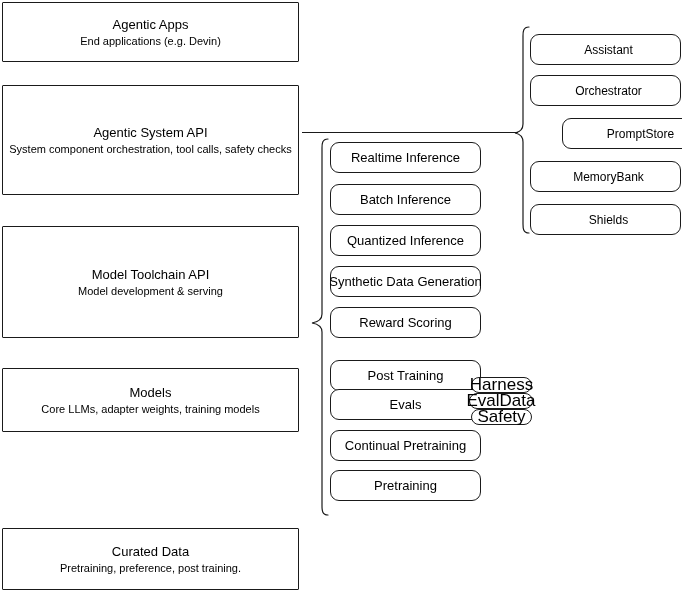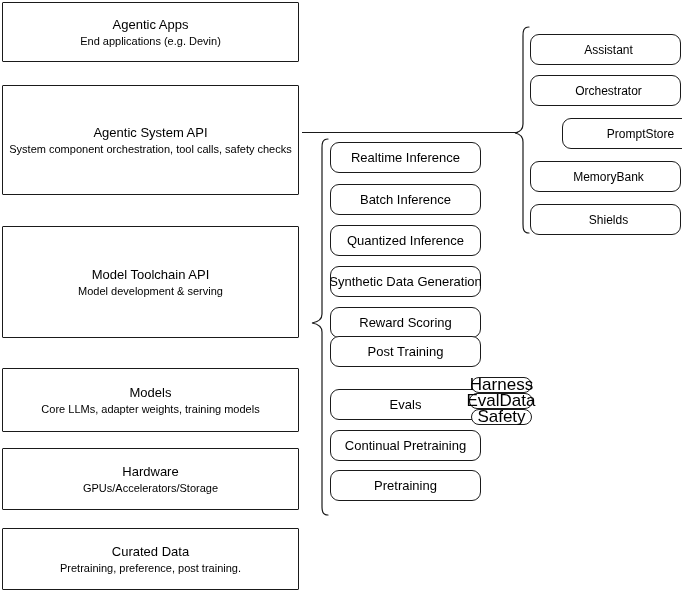--- a/index.html
+++ b/index.html
@@ -119,24 +119,20 @@
   <div class="box layer-box" style="top:226px; height:112px;">
     <div class="title">Model Toolchain API</div>
     <div class="subtitle">Model development &amp; serving</div>
   </div>
 
   <div class="box layer-box" style="top:368px; height:64px;">
     <div class="title">Models</div>
     <div class="subtitle">Core LLMs, adapter weights, training models</div>
   </div>
 
-  <div class="box layer-box" style="top:448px; height:62px;">
-    <div class="title">Hardware</div>
-    <div class="subtitle">GPUs/Accelerators/Storage</div>
-  </div>
 
   <div class="box layer-box" style="top:528px; height:62px;">
     <div class="title">Curated Data</div>
     <div class="subtitle">Pretraining, preference, post training.</div>
   </div>
 
   <div class="connector" style="left:302px; top:132px; width:216px;"></div>
 
   <div class="brace" style="left:514px; top:26px; width:16px; height:208px;">
     <svg width="16" height="208" viewBox="0 0 16 208" fill="none" xmlns="http://www.w3.org/2000/svg">
@@ -174,21 +170,21 @@
   </div>
   <div class="box mid-box" style="top:225px;">
     <div class="title">Quantized Inference</div>
   </div>
   <div class="box mid-box" style="top:266px;">
     <div class="title">Synthetic Data Generation</div>
   </div>
   <div class="box mid-box" style="top:307px;">
     <div class="title">Reward Scoring</div>
   </div>
-  <div class="box mid-box" style="top:336px;">
+  <div class="box mid-box" style="top:360px;">
     <div class="title">Post Training</div>
   </div>
   <div class="box mid-box" style="top:389px;">
     <div class="title">Evals</div>
   </div>
   <div class="box mid-box" style="top:430px;">
     <div class="title">Continual Pretraining</div>
   </div>
   <div class="box mid-box" style="top:470px;">
     <div class="title">Pretraining</div>

